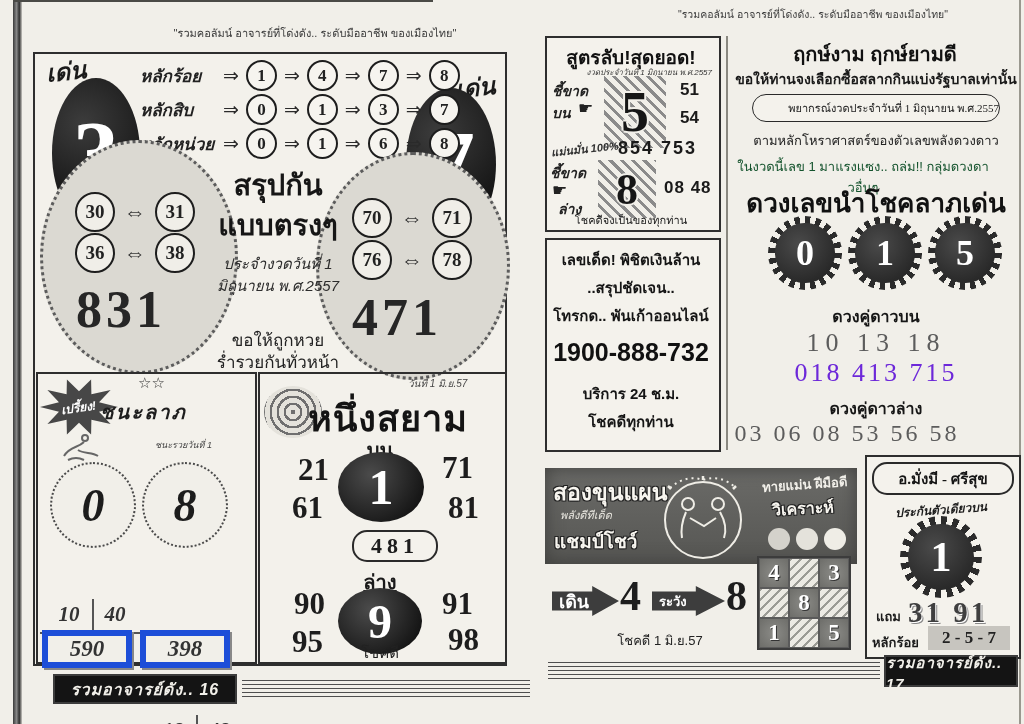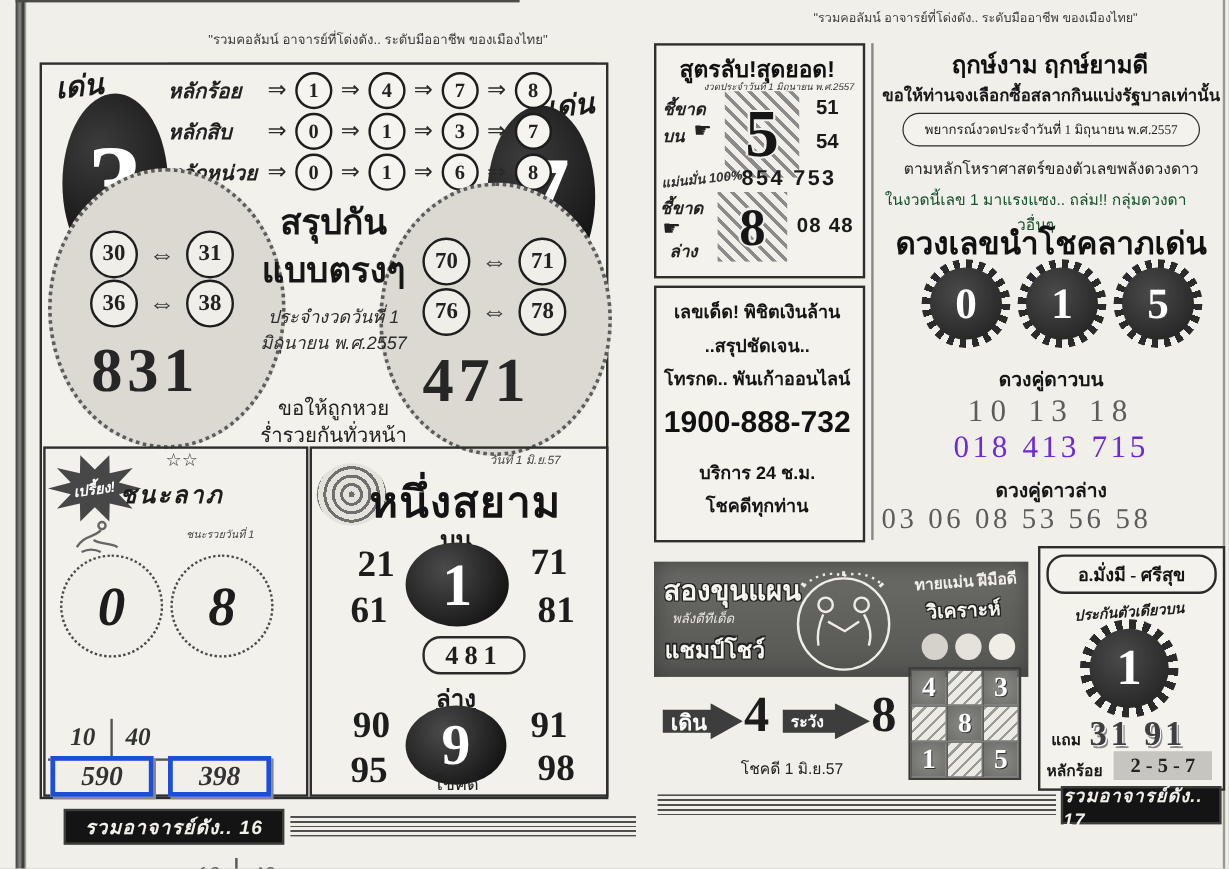--- a/index.html
+++ b/index.html
@@ -29,21 +29,21 @@
   .paircirc{width:36px;height:36px;border:2.5px solid #1d1d1d;border-radius:50%;background:#f0eee8;font-size:19px;font-weight:bold;font-family:"Liberation Serif",serif;display:flex;align-items:center;justify-content:center;}
   .swap{font-size:22px;color:#333;}
   
   .burst{clip-path:polygon(100% 50%,75.7% 58.3%,90.5% 79.4%,65.9% 71.8%,65.5% 97.6%,50% 77%,34.5% 97.6%,34.1% 71.8%,9.5% 79.4%,24.3% 58.3%,0% 50%,24.3% 41.7%,9.5% 20.6%,34.1% 28.2%,34.5% 2.4%,50% 23%,65.5% 2.4%,65.9% 28.2%,90.5% 20.6%,75.7% 41.7%);background:#474747;color:#fff;display:flex;align-items:center;justify-content:center;}
   .dotcirc{border:2.5px dotted #4a4a4a;border-radius:50%;display:flex;align-items:center;justify-content:center;background:#f1efe9;}
   
   .crossgrid{display:grid;grid-template-columns:1fr 1fr;grid-template-rows:1fr 1fr;position:relative;margin-top:44px;}
   .crossgrid>div{display:flex;align-items:center;justify-content:center;font-family:"Liberation Serif",serif;font-weight:bold;font-style:italic;font-size:21px;color:#333;}
   .crossgrid .vl{position:absolute;left:50%;top:4%;width:1.5px;height:92%;background:#555;}
   .crossgrid .hl{position:absolute;top:50%;left:-6%;width:112%;height:1.5px;background:#555;}
-  .smallbox{border:4px solid #1d4ed8;display:flex;align-items:center;justify-content:center;font-family:"Liberation Serif",serif;font-weight:bold;font-style:italic;font-size:23px;color:#333;background:#f1efe9;box-shadow:2px 2px 0 #888;}
+  .smallbox{border:6px solid #1d4ed8;display:flex;align-items:center;justify-content:center;font-family:"Liberation Serif",serif;font-weight:bold;font-style:italic;font-size:23px;color:#333;background:#f1efe9;box-shadow:2px 2px 0 #888;}
   
   .sb{border-radius:50%;background:repeating-conic-gradient(#2b2b2b 0deg 9deg,rgba(0,0,0,0) 9deg 18deg);display:flex;align-items:center;justify-content:center;}
   .sbcore{width:80%;height:80%;border-radius:50%;background:radial-gradient(circle at 40% 35%,#4a4a4a,#1d1d1d);color:#fff;display:flex;align-items:center;justify-content:center;font-family:"Liberation Serif",serif;font-weight:bold;}
   
   .hatch{background:repeating-linear-gradient(45deg,#8b8b8b 0 3px,#f1efe9 3px 8px);display:flex;align-items:center;justify-content:center;}
   .hatch span{font-family:"Liberation Serif",serif;font-weight:bold;color:#161616;text-shadow:2px 0 0 #f1efe9,-2px 0 0 #f1efe9,0 2px 0 #f1efe9,0 -2px 0 #f1efe9;}
   .hatch2{background:repeating-linear-gradient(135deg,#9b9b95 0 2px,#eceae4 2px 7px);}
   
   .stripes{background:repeating-linear-gradient(180deg,#4f4f4f 0 1.5px,transparent 1.5px 4px);}
   .banner{background:#141414;color:#f2f0ea;font-weight:bold;font-style:italic;display:flex;align-items:center;justify-content:center;letter-spacing:1px;box-shadow:0 0 0 2px #3c3c3c;}
@@ -239,34 +239,35 @@
   <div class="abs b" style="left:680px;top:108px;font-size:17px;color:#1a1a1a;">54</div>
   <div class="abs b i" style="left:551px;top:140px;font-size:11px;color:#333;transform:rotate(-6deg);">แม่นมั่น 100%</div>
   <div class="abs b" style="left:618px;top:138px;font-size:18px;color:#1a1a1a;letter-spacing:2px;">854 753</div>
   <div class="abs b i" style="left:550px;top:162px;font-size:14px;color:#222;">ชี้ขาด</div>
   <div class="abs" style="left:552px;top:180px;font-size:17px;color:#222;">☛</div>
   <div class="abs b i" style="left:558px;top:198px;font-size:14px;color:#222;">ล่าง</div>
   <div class="abs hatch" style="left:598px;top:160px;width:58px;height:58px;">
     <span style="font-size:44px;">8</span>
   </div>
   <div class="abs b" style="left:664px;top:178px;font-size:17px;color:#1a1a1a;letter-spacing:1px;">08 48</div>
+  <div class="abs ctr" style="left:548px;top:211px;width:166px;font-size:11px;color:#222;">โชคดีจงเป็นของทุกท่าน</div>
 
   <div class="abs box" style="left:545px;top:238px;width:172px;height:210px;background:#f4f2ec;"></div>
   <div class="abs b ctr" style="left:548px;top:248px;width:166px;font-size:15px;color:#151515;">เลขเด็ด! พิชิตเงินล้าน</div>
   <div class="abs b ctr" style="left:548px;top:276px;width:166px;font-size:15px;color:#151515;">..สรุปชัดเจน..</div>
   <div class="abs b ctr" style="left:548px;top:304px;width:166px;font-size:15px;color:#151515;">โทรกด.. พันเก้าออนไลน์</div>
   <div class="abs b ctr" style="left:546px;top:338px;width:170px;font-size:25px;color:#111;">1900-888-732</div>
   <div class="abs b ctr" style="left:548px;top:382px;width:166px;font-size:15px;color:#151515;">บริการ 24 ช.ม.</div>
   <div class="abs b ctr" style="left:548px;top:410px;width:166px;font-size:15px;color:#151515;">โชคดีทุกท่าน</div>
 
   <div class="abs" style="left:726px;top:36px;width:1.5px;height:414px;background:#8a8880;"></div>
 
   <div class="abs b ctr" style="left:735px;top:38px;width:280px;font-size:20px;color:#111;">ฤกษ์งาม ฤกษ์ยามดี</div>
   <div class="abs b ctr" style="left:728px;top:68px;width:296px;font-size:14px;color:#1a1a1a;">ขอให้ท่านจงเลือกซื้อสลากกินแบ่งรัฐบาลเท่านั้น</div>
-  <div class="abs pill" style="left:752px;top:94px;width:246px;height:26px;font-weight:normal;font-size:11px;color:#222;border-width:1.5px;border-radius:14px;">
+  <div class="abs pill" style="left:752px;top:94px;width:246px;height:26px;font-weight:normal;font-size:11px;color:#222;border-width:1.5px;border-radius:14px;justify-content:flex-end;">
       <span>พยากรณ์งวดประจำวันที่ 1 มิถุนายน พ.ศ.2557</span>
     </div>
   <div class="abs ctr" style="left:732px;top:130px;width:288px;font-size:13px;color:#222;">ตามหลักโหราศาสตร์ของตัวเลขพลังดวงดาว</div>
   <div class="abs ctr" style="left:726px;top:156px;width:274px;font-size:13px;color:#14532d;">ในงวดนี้เลข 1 มาแรงแซง.. ถล่ม!! กลุ่มดวงดาวอื่นๆ</div>
   <div class="abs serif b ctr" style="left:732px;top:182px;width:288px;font-size:26px;color:#111;">ดวงเลขนำโชคลาภเด่น</div>
   <div class="abs sb" style="left:768px;top:216px;width:74px;height:74px;">
     <div class="sbcore" style="font-size:36px;">
         <span>0</span>
       </div>
   </div>

